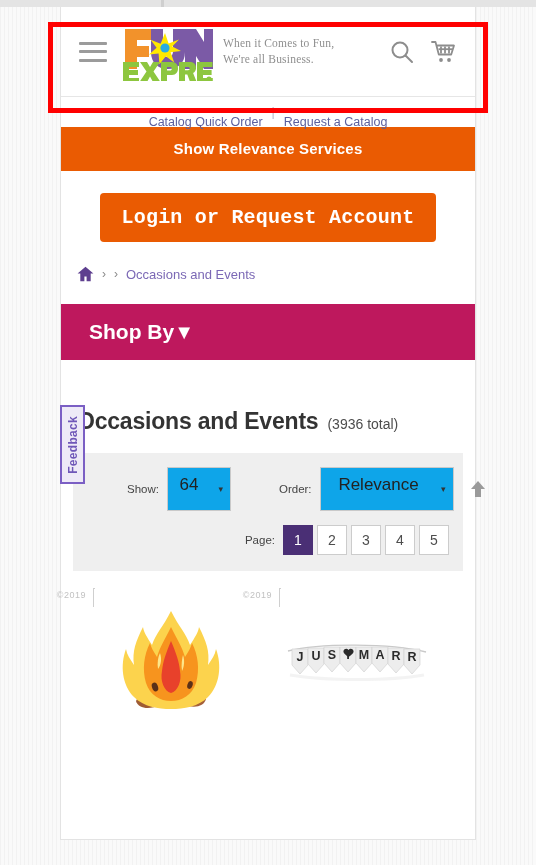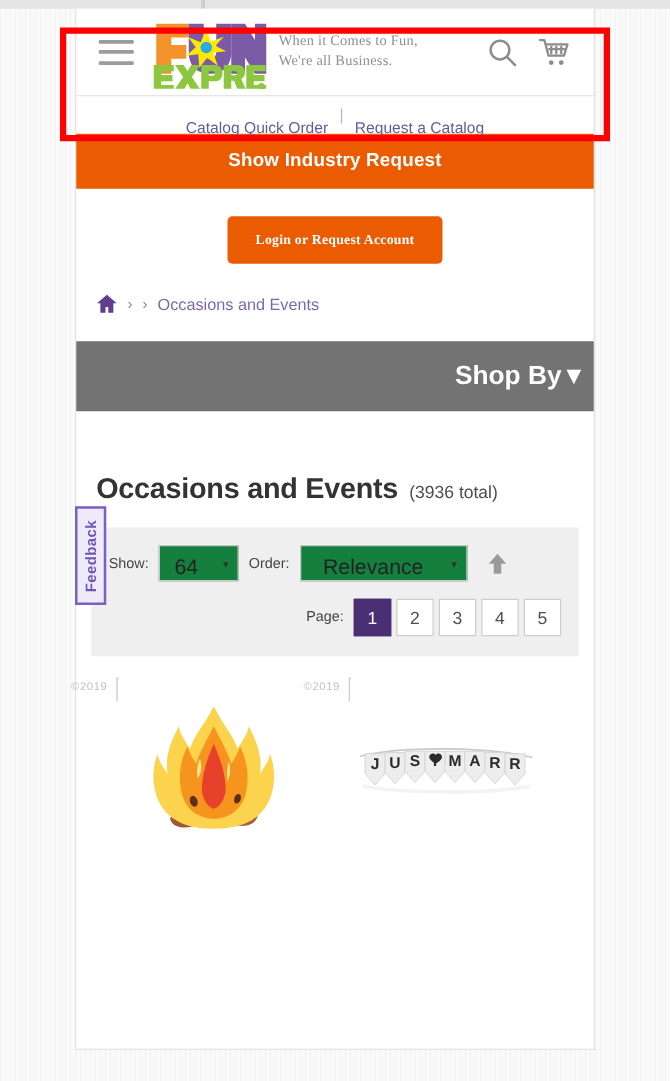--- a/index.html
+++ b/index.html
@@ -25,21 +25,21 @@
     position: absolute; left: 60px; top: 7px;
     width: 416px; height: 833px;
     background: #ffffff;
     border-left: 1px solid #e3e3e3;
     border-right: 1px solid #e3e3e3;
     border-bottom: 1px solid #e3e3e3;
   }
 
   
   #header {
-    height: 70px; border-bottom: 1px solid #e6e6e6;
+    height: 90px; border-bottom: 1px solid #e6e6e6;
     display: flex; align-items: center; padding: 16px 18px;
   }
   .hamburger { width: 28px; height: 20px; display: flex; flex-direction: column;
                justify-content: space-between; cursor: pointer; margin-right: 14px; }
   .hamburger span { display:block; height:3px; background:#9b9b9b; border-radius:1px; }
 
   
   .logo { position: relative; width: 92px; height: 58px; flex: 0 0 auto; }
   .logo svg { display:block; }
   .tagline {
@@ -62,40 +62,40 @@
   #industrybar {
     background:#ea5b02; color:#fff; text-align:center;
     font-size: 15px; font-weight: 700; letter-spacing:.2px;
     height: 44px; line-height: 44px; cursor:pointer;
   }
 
   
   #loginwrap { text-align:center; padding: 22px 0 24px; }
   #loginbtn {
     display:inline-block; background:#ea5b02; color:#fff;
-    font-size: 11px; font-weight: 700; border:none; border-radius:4px;
+    font-size: 20px; font-weight: 700; border:none; border-radius:4px;
     padding: 13px 22px; cursor:pointer; letter-spacing:.2px;
-    font-family: Liberation Serif, serif;
+    font-family: Liberation Mono, monospace;
   }
 
   
   #breadcrumb {
     display:flex; align-items:center; gap:8px;
     padding: 0 16px 22px; font-size: 13px; color:#4d4d4d;
   }
   #breadcrumb .home svg { display:block; }
   #breadcrumb .chev { color:#8a8a8a; font-size:12px; }
   #breadcrumb .crumb-link { color:#4d4d4d; text-decoration:none; }
   #breadcrumb .crumb-current { color:#7b68b5; text-decoration:none; }
 
   
   #shopby {
-    background:#737373; color:#fff; height:56px;
-    display:flex; align-items:center; justify-content:flex-end;
-    padding: 0 6px; cursor:pointer;
+    background:#be185d; color:#fff; height:56px;
+    display:flex; align-items:center; justify-content:flex-start;
+    padding: 0 28px; cursor:pointer;
   }
   #shopby .label { font-size: 21px; font-weight: 700; }
   #shopby .caret { font-size: 20px; line-height:1; }
 
   
   #feedback {
     position:absolute; left: -1px; top: 398px;
     width: 25px; height: 79px;
     background:#eeeaf7; border:2px solid #7b5fc4;
     display:flex; align-items:center; justify-content:center;
@@ -112,27 +112,27 @@
   }
   #titlerow .h1 { font-size: 23px; font-weight: 700; color:#333; letter-spacing:-.2px; }
   #titlerow .count { font-size: 14px; color:#4d4d4d; }
 
   
   #filters {
     margin: 18px 12px 0; background:#efefef; padding: 14px 14px 16px;
   }
   .frow { display:flex; align-items:center; gap:8px; }
   .frow + .frow { margin-top: 14px; justify-content: flex-end; }
-  .flabel { font-size: 11.5px; color:#444; }
+  .flabel { font-size: 11.5px; color:#444;margin-left:40px; }
   .selwrap { position:relative; display:inline-block; }
   .selbox {
     appearance:none; -webkit-appearance:none;
-    background:#15803d; border:1px solid #c9c9c9;
+    background:#0ea5e9; border:1px solid #c9c9c9;
     font-family:"Liberation Sans", sans-serif;
-    color:#222; padding: 7px 26px 1px 10px;
+    color:#222; padding: 7px 26px 16px 10px;
     cursor:pointer; border-radius:0;
   }
   .sel-show { font-size: 17px; width: 64px; text-align:center; padding-left:6px; }
   .sel-sort { font-size: 17px; width: 134px; text-align: center; }
   .selwrap .arr {
     position:absolute; right:8px; top:50%; transform:translateY(-50%);
     font-size: 9px; color:#333; pointer-events:none;
   }
   .sortarrow { margin-left: 8px; cursor:pointer; display:flex; align-items:center; }
   .pagebtn {
@@ -237,21 +237,21 @@
       </a>
     </div>
   </div>
 
   <div id="quicklinks">
     <a href="#">Catalog Quick Order</a>
     <span class="sep">|</span>
     <a href="#">Request a Catalog</a>
   </div>
 
-  <div id="industrybar">Show Industry Request</div>
+  <div id="industrybar">Show Relevance Services</div>
 
   <div id="loginwrap">
     <button id="loginbtn">Login or Request Account</button>
   </div>
 
   <nav id="breadcrumb">
     <a href="#" class="home">
       <svg width="17" height="16" viewBox="0 0 17 16" fill="#5e3f8f">
         <path d="M8.5 0.8 L16.4 7.6 h-2.7 v7.6 h-4.1 v-4.6 h-2.2 v4.6 h-4.1 v-7.6 h-2.7 z"></path>
       </svg>

